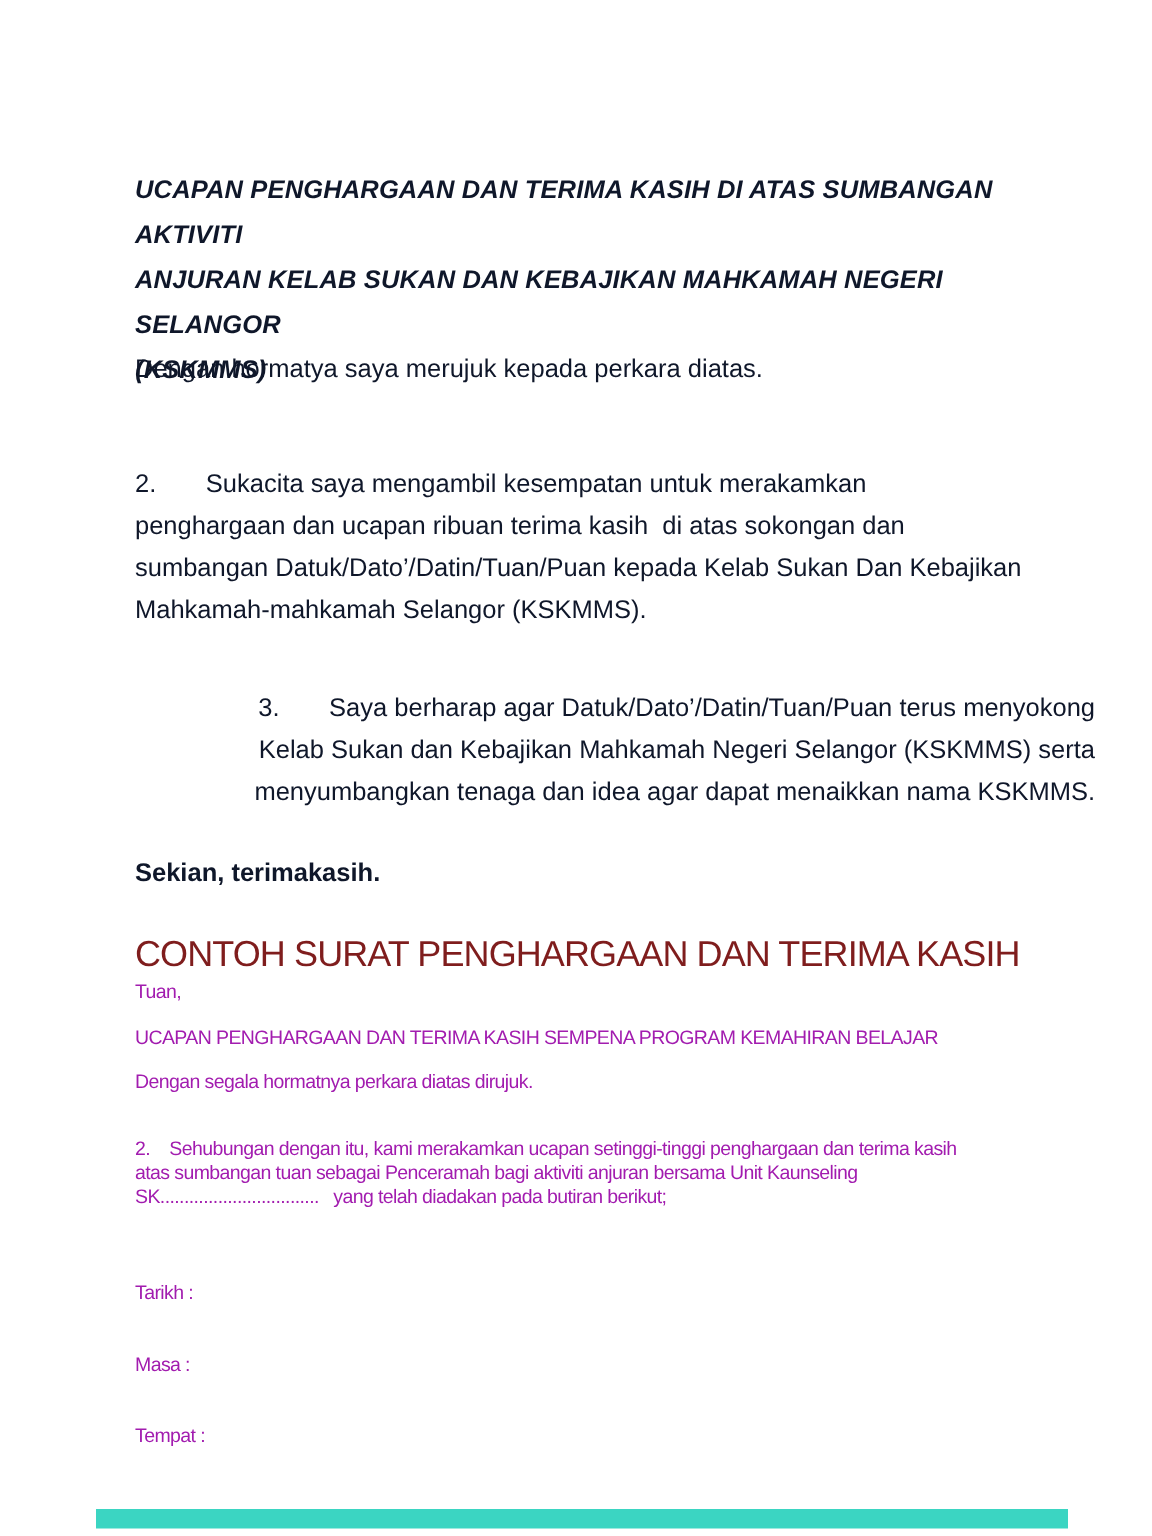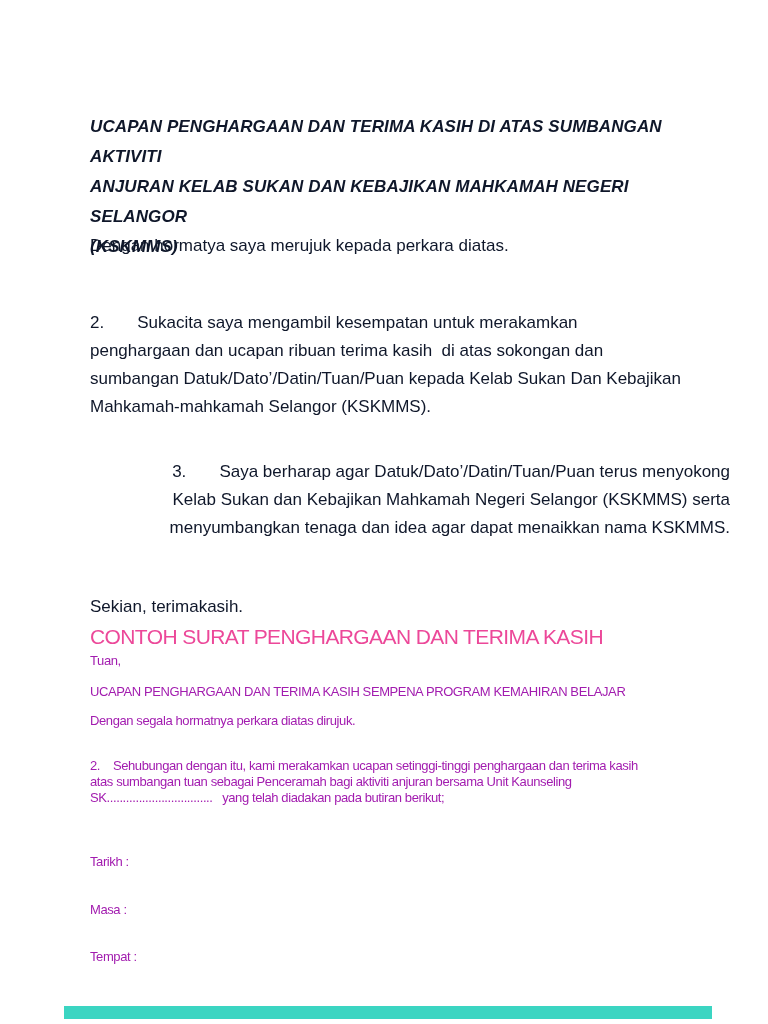--- a/index.html
+++ b/index.html
@@ -31,32 +31,32 @@
     top: 112px;
     font-weight: bold;
     font-style: italic;
     font-size: 17px;
     line-height: 30px;
     letter-spacing: 0.1px;
   }
   .l1-p1 { top: 232px; }
   .l1-p2 { top: 309px; }
   .l1-p3 { top: 458px; text-align: right; }
-  .l1-closing { top: 593px; }
+  .l1-closing { top: 568px; font-weight: bold; }
   
   .l2 {
     color: #a21caf;
     font-size: 13px;
     line-height: 16px;
     letter-spacing: -0.4px;
   }
   .l2-heading {
     top: 624px;
-    color: #ec4899;
-    font-size: 21px;
+    color: #7f1d1d;
+    font-size: 24px;
     line-height: 26px;
     letter-spacing: -0.6px;
     white-space: nowrap;
   }
   .l2-salutation { top: 653px; }
   .l2-subject { top: 684px; }
   .l2-intro { top: 713px; }
   .l2-p2 { top: 758px; }
   .l2-details { top: 822px; }
   .l2-details .detail-line { line-height: 15.5px; }

